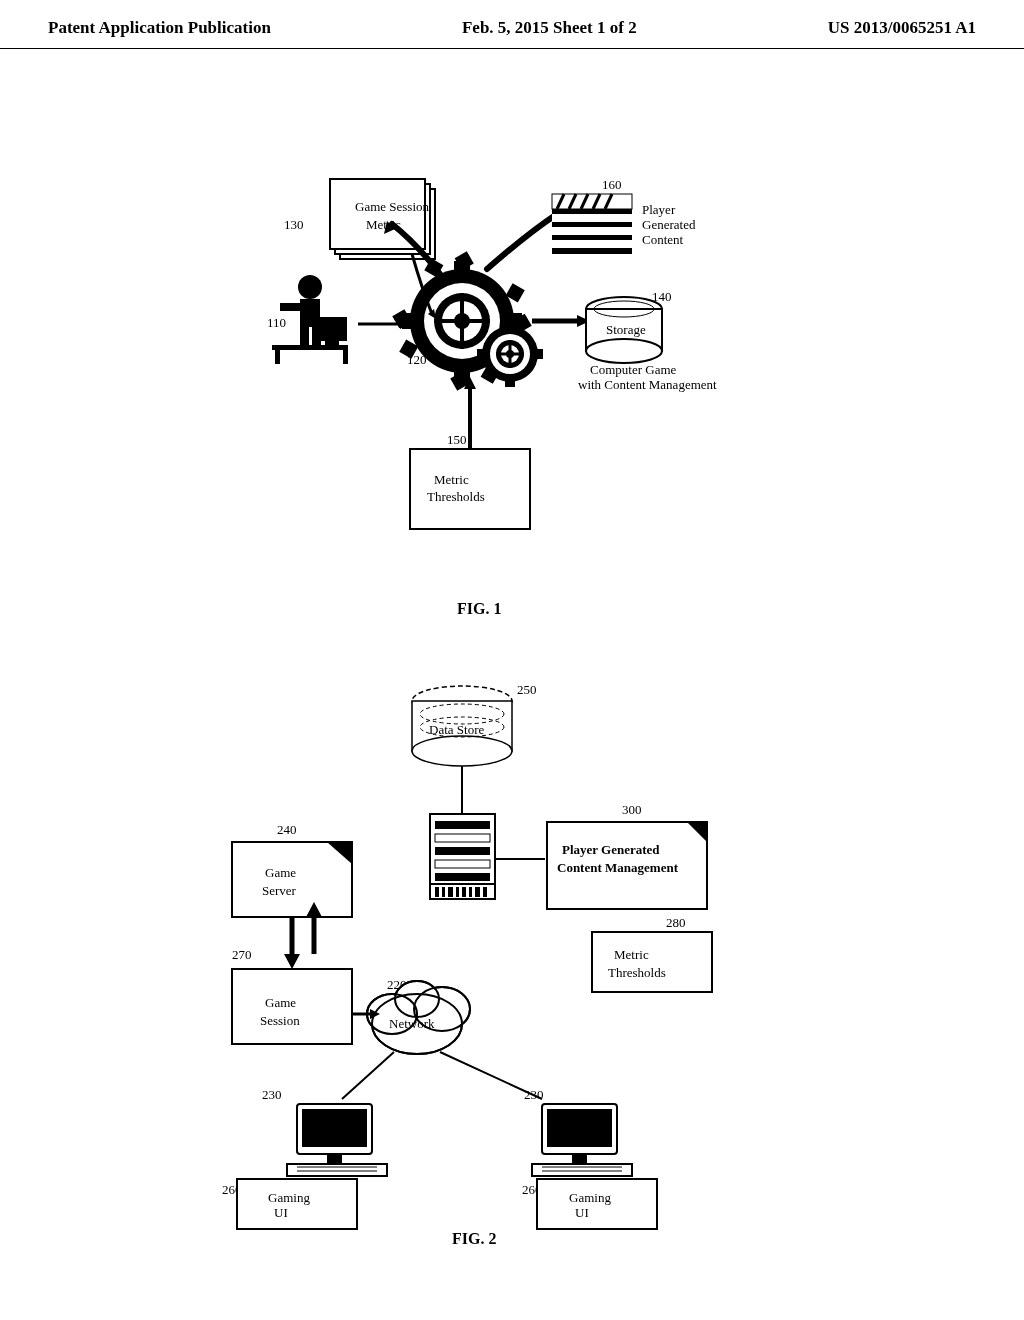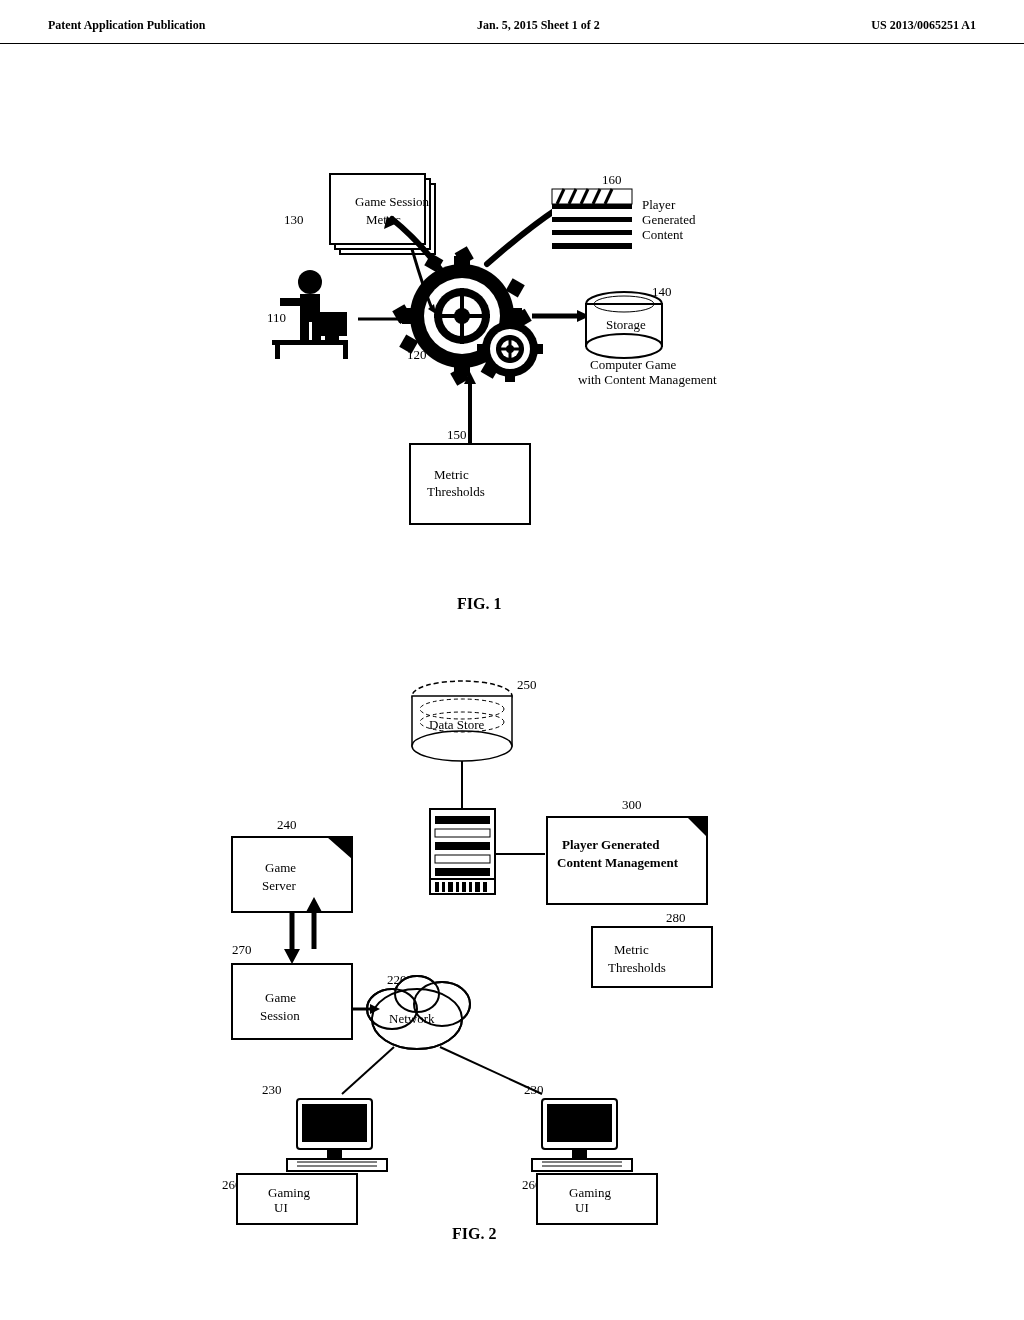--- a/index.html
+++ b/index.html
@@ -12,21 +12,21 @@
       overflow-x: hidden;
     }
 
     
     .patent-header {
       display: flex;
       justify-content: space-between;
       align-items: center;
       padding: 18px 48px 10px 48px;
       border-bottom: 1px solid #000;
-      font-size: 12px;
+      font-size: 17px;
       font-weight: bold;
     }
 
     
     .patent-body {
       padding: 20px 48px;
       position: relative;
     }
 
     
@@ -59,21 +59,21 @@
       font-family: 'Times New Roman', Times, serif;
       font-size: 13px;
       font-weight: bold;
     }
   </style>
 </head>
 <body>
 
 <div class="patent-header">
   <span>Patent Application Publication</span>
-  <span>Jan. 5, 2015   Sheet 1 of 2</span>
+  <span>Feb. 5, 2015   Sheet 1 of 2</span>
   <span>US 2013/0065251 A1</span>
 </div>
 
 <div class="patent-body">
 
   <div class="fig1-container">
     <svg class="diagram-svg" width="700" height="560" viewBox="0 0 700 560">
 
       <text x="105" y="258" class="diag-text">110</text>
 

